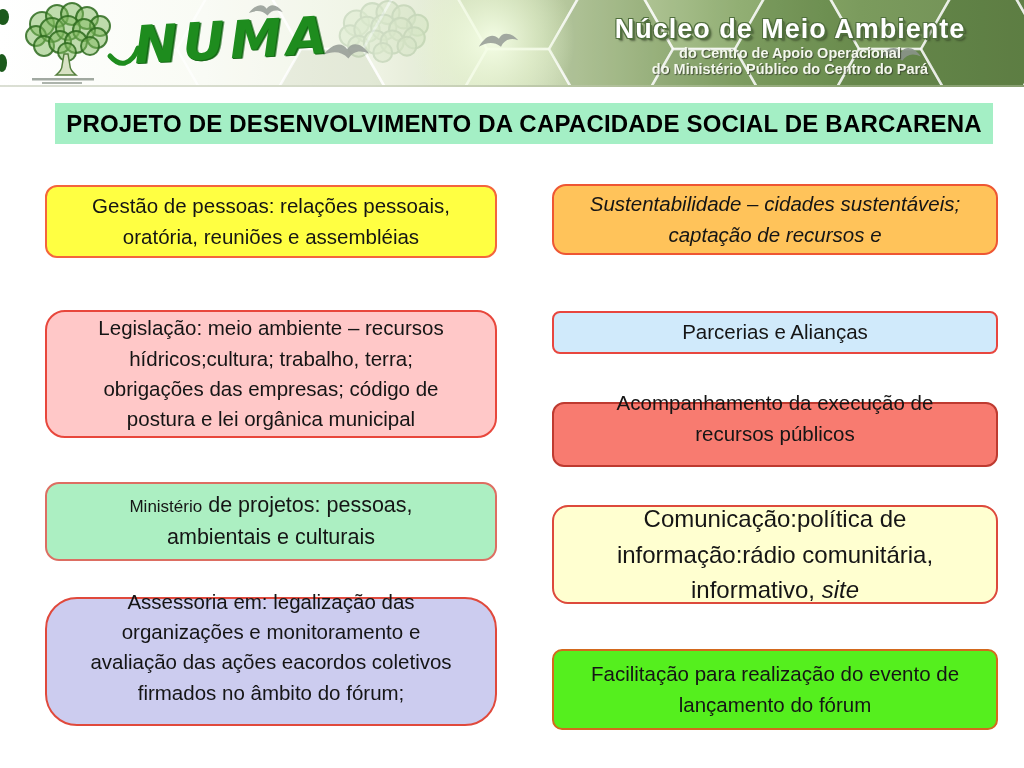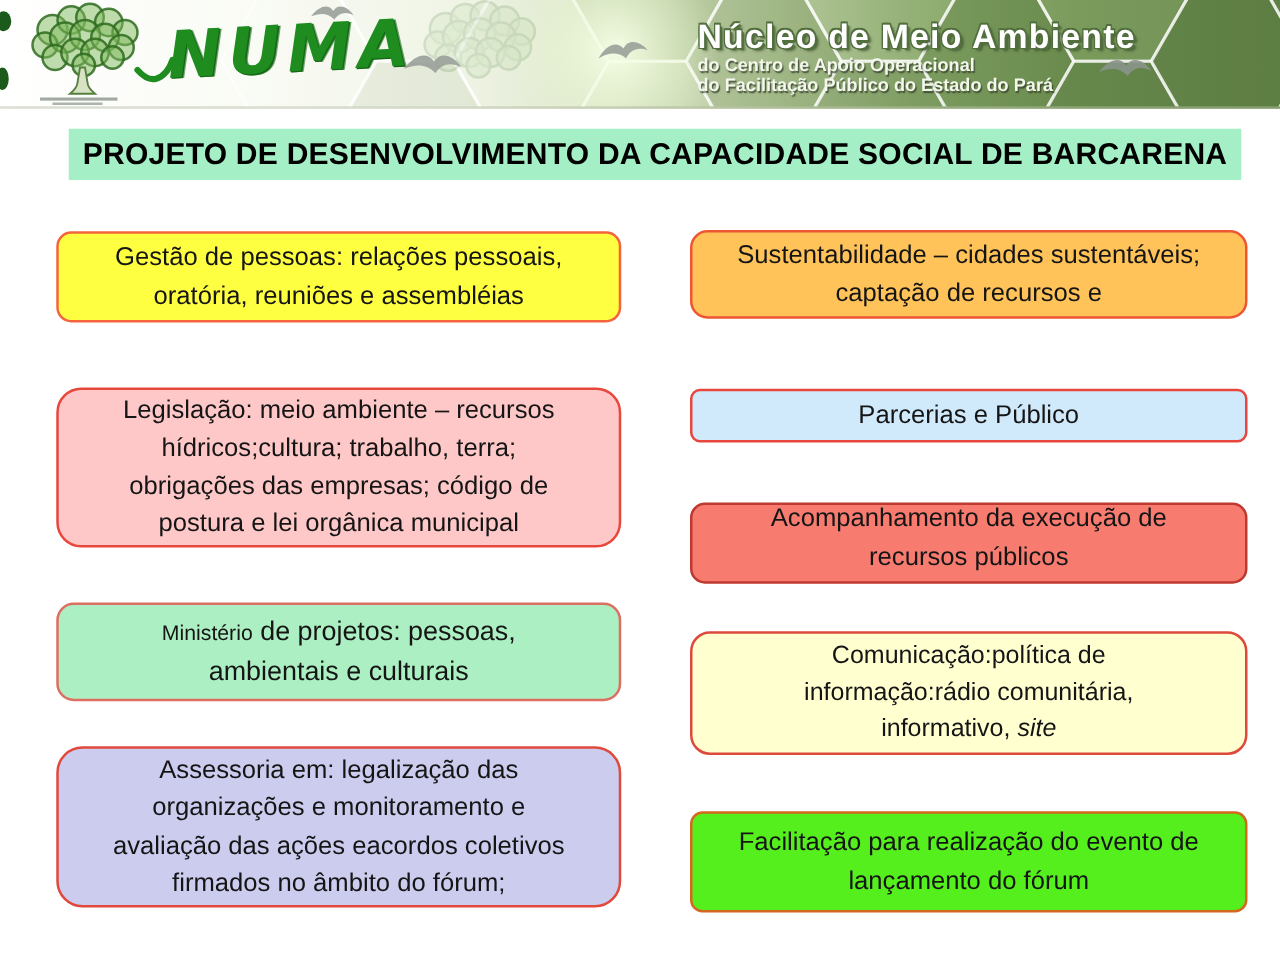--- a/index.html
+++ b/index.html
@@ -19,21 +19,21 @@
   }
   .banner-svg { position:absolute; left:0; top:0; }
   .numa-text {
     position:absolute; left:134px; top:10px;
     font-family:"DejaVu Sans", sans-serif;
     font-weight:bold; font-style:italic;
     font-size:52px; letter-spacing:5px; color:#1E8C1E;
     transform:rotate(-3deg);
     text-shadow:1px 1px 0 #156815, 2px 1px 0 rgba(21,104,21,.6);
   }
-  .org-block { position:absolute; left:558px; top:14px; width:464px; text-align:left; }
+  .org-block { position:absolute; left:558px; top:14px; width:464px; text-align:center; }
   .org-title {
     font-size:27px; font-weight:bold; color:#ffffff; letter-spacing:1px;
     text-shadow:-1px -1px 0 #51703e, 1px -1px 0 #51703e, -1px 1px 0 #51703e,
                  1px 1px 0 #51703e, 2px 2px 0 #51703e, 3px 3px 2px rgba(40,50,30,.55);
   }
   .org-sub {
     font-size:14.5px; font-weight:bold; color:#f3f7ec; margin-top:0;
     text-shadow:1px 1px 1px rgba(55,65,45,.85);
   }
 
@@ -46,21 +46,21 @@
     font-size:24px; color:#000000; text-align:center; letter-spacing:0.2px;
   }
 
   
   .box {
     position:absolute; box-sizing:border-box;
     display:flex; align-items:center; justify-content:center;
     text-align:center; white-space:pre-line;
     border:2px solid #cc3333; border-radius:14px;
     font-size:20.5px; line-height:1.48; color:#151515;
-    padding:4px 10px;
+    padding:16px 10px;
   }
   .t-small { font-size:17px; }
 </style>
 </head>
 <body>
 
 <div class="slide">
 
   <header class="banner">
     <svg class="banner-svg" width="1024" height="85" viewBox="0 0 1024 85">
@@ -134,21 +134,21 @@
         <use href="#bird" transform="translate(476,34) rotate(-8)"></use>
         <use href="#bird" transform="translate(878,44) scale(1.05)" fill="#8a938a"></use>
       </g>
     </svg>
 
     <div class="numa-text">NUMA</div>
 
     <div class="org-block">
       <div class="org-title">Núcleo de Meio Ambiente</div>
       <div class="org-sub">do Centro de Apoio Operacional</div>
-      <div class="org-sub">do Facilitação Público do Estado do Pará</div>
+      <div class="org-sub">do Ministério Público do Centro do Pará</div>
     </div>
   </header>
 
   <div class="title-banner" style="background-color: rgb(164, 239, 197); color: rgb(0, 0, 0);">PROJETO DE DESENVOLVIMENTO DA CAPACIDADE SOCIAL DE BARCARENA</div>
 
   <div class="box" style="left: 45px; top: 185px; width: 452px; height: 73px; border-radius: 12px; background-color: rgb(255, 255, 66); border-color: rgb(244, 101, 60);">
     <span>Gestão de pessoas: relações pessoais,
 oratória, reuniões e assembléias</span>
   </div>
 
@@ -157,42 +157,42 @@
 hídricos;cultura; trabalho, terra;
 obrigações das empresas; código de
 postura e lei orgânica municipal</span>
   </div>
 
   <div class="box" style="left: 45px; top: 482px; width: 452px; height: 79px; border-radius: 14px; font-size: 21.5px; background-color: rgb(172, 239, 194); border-color: rgb(221, 110, 98);">
     <span><span class="t-small">Ministério</span> <span>de projetos: pessoas,
 ambientais e culturais</span></span>
   </div>
 
-  <div class="box" style="left: 45px; top: 597px; width: 452px; height: 129px; border-radius: 21px; background-color: rgb(204, 204, 239); border-color: rgb(224, 73, 60);">
+  <div class="box" style="left: 45px; top: 597px; width: 452px; height: 129px; border-radius: 32px; background-color: rgb(204, 204, 239); border-color: rgb(224, 73, 60); align-items: flex-end;">
     <span>Assessoria em: legalização das
 organizações e monitoramento e
 avaliação das ações eacordos coletivos
 firmados no âmbito do fórum;</span>
   </div>
 
-  <div class="box" style="left: 552px; top: 184px; width: 446px; height: 71px; border-radius: 14px; background-color: rgb(255, 195, 90); border-color: rgb(238, 86, 51);">
+  <div class="box" style="left: 552px; top: 184px; width: 446px; height: 71px; border-radius: 14px; background-color: rgb(255, 195, 90); border-color: rgb(238, 86, 51); font-style: italic;">
     <span>Sustentabilidade – cidades sustentáveis;
 captação de recursos e</span>
   </div>
 
   <div class="box" style="left: 552px; top: 311px; width: 446px; height: 43px; border-radius: 8px; background-color: rgb(208, 234, 251); border-color: rgb(232, 70, 62);">
-    <span>Parcerias e Público</span>
+    <span>Parcerias e Alianças</span>
   </div>
 
   <div class="box" style="left: 552px; top: 402px; width: 446px; height: 65px; border-radius: 12px; background-color: rgb(248, 123, 112); border-color: rgb(190, 58, 48); align-items: flex-end;">
     <span>Acompanhamento da execução de
 recursos públicos</span>
   </div>
 
-  <div class="box" style="left: 552px; top: 505px; width: 446px; height: 99px; border-radius: 16px; font-size: 20px; background-color: rgb(255, 255, 208); border-color: rgb(221, 74, 60);">
+  <div class="box" style="left: 552px; top: 505px; width: 446px; height: 99px; border-radius: 16px; font-size: 24px; background-color: rgb(255, 255, 208); border-color: rgb(221, 74, 60);">
     <span><span>Comunicação:política de
 informação:rádio comunitária,
 informativo,</span> <i>site</i></span>
   </div>
 
   <div class="box" style="left: 552px; top: 649px; width: 446px; height: 81px; border-radius: 10px; background-color: rgb(85, 239, 30); border-color: rgb(211, 105, 30);">
     <span>Facilitação para realização do evento de
 lançamento do fórum</span>
   </div>
 

